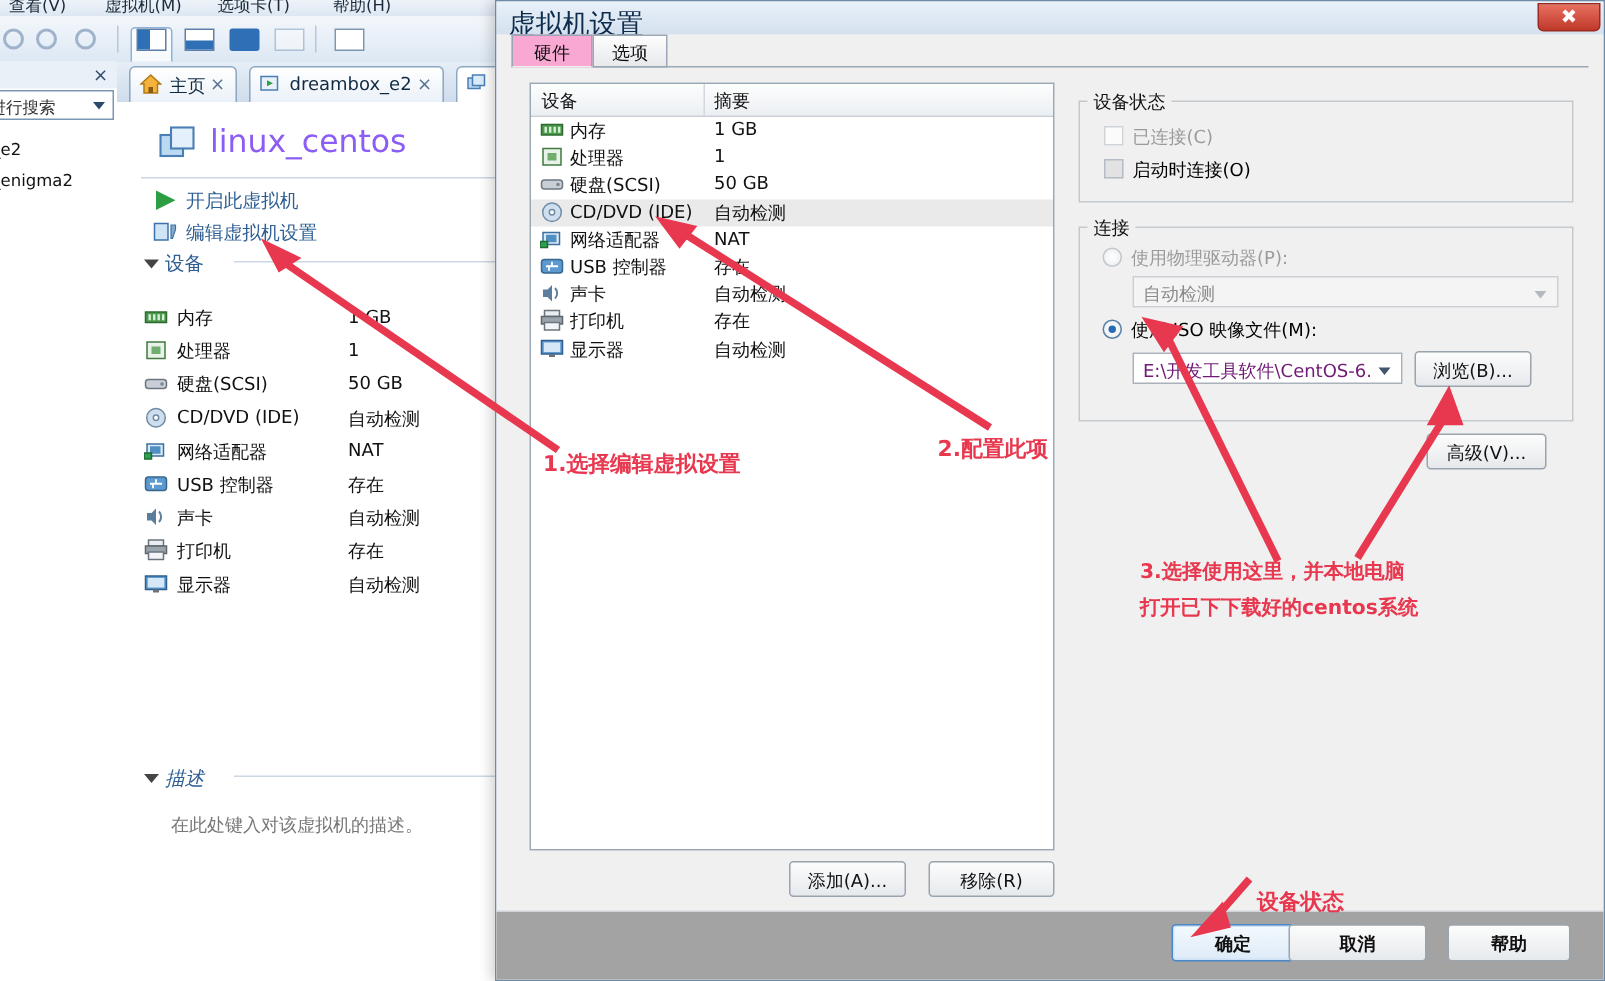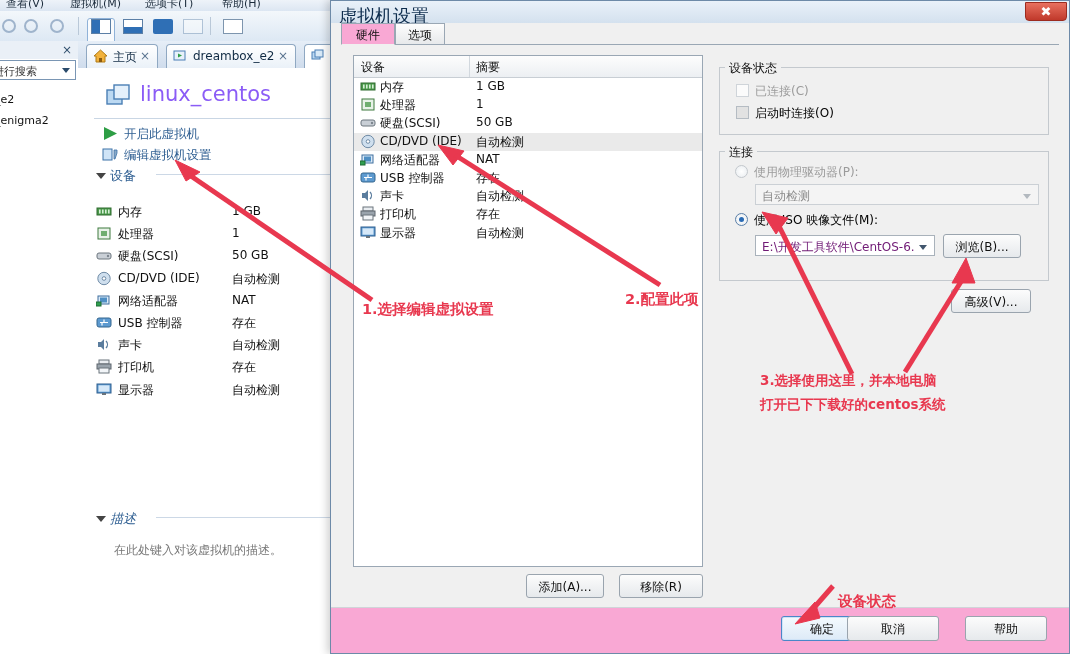--- a/index.html
+++ b/index.html
@@ -121,21 +121,21 @@
   .combo.dis .v{color:#8b8b8b;}
   .combo .ar{position:absolute;right:7px;top:9px;border-left:4px solid transparent;
     border-right:4px solid transparent;border-top:5px solid #41566d;}
   .combo.dis .ar{border-top-color:#b3b9bf;}
   .btn{position:absolute;height:24px;border:1px solid #9aa4ae;border-radius:3px;box-sizing:border-box;
     background:linear-gradient(#fcfcfc,#e6e9ec);}
   .btn .l{position:absolute;left:0;top:4px;width:100%;text-align:center;font-size:12px;color:#111;}
   .btn.default{border:1px solid #4a87c8;box-shadow:0 0 0 1px #cfe3f7 inset;
     background:linear-gradient(#f4fafe,#ddeaf7);}
   #dlgfooterline{position:absolute;left:0;top:584px;width:738px;height:1px;background:#d0d4d8;}
-  #dlgfooter{position:absolute;left:0;top:585px;width:738px;height:45px;background:#f9a8d4;}
+  #dlgfooter{position:absolute;left:0;top:585px;width:738px;height:45px;background:#a3a3a3;font-weight:bold;}
 
   
   .ann{position:absolute;color:#e8384f;font-size:14.5px;font-weight:bold;white-space:nowrap;
        font-family:"DejaVu Sans","Liberation Sans",sans-serif;}
   .ann.small{font-size:13.5px;}
   svg.arrow{position:absolute;overflow:visible;pointer-events:none;}
 </style>
 </head>
 <body>
 
@@ -488,21 +488,21 @@
     </div>
     <div class="btn" style="left:620px;top:266px;width:80px;">
       <span class="l">高级(V)...</span>
     </div>
 
     <div id="dlgfooterline"></div>
     <div id="dlgfooter">
       <div class="btn default" style="left:450px;top:8px;width:82px;height:25px;">
         <span class="l">确定</span>
       </div>
-      <div class="btn" style="left:516px;top:8px;width:92px;height:25px;">
+      <div class="btn" style="left:528px;top:8px;width:92px;height:25px;">
         <span class="l">取消</span>
       </div>
       <div class="btn" style="left:634px;top:8px;width:82px;height:25px;">
         <span class="l">帮助</span>
       </div>
     </div>
   </div>
 </div>
 
 <svg class="arrow" style="left:0;top:0;width:1070px;height:654px;">

